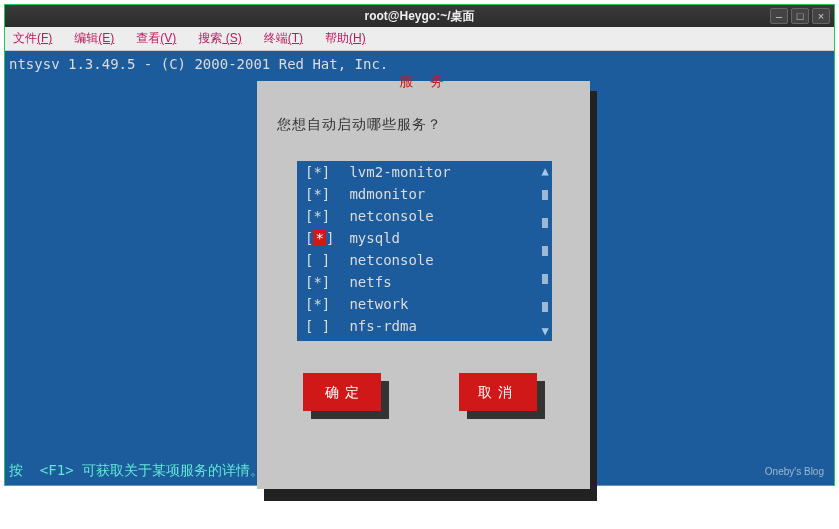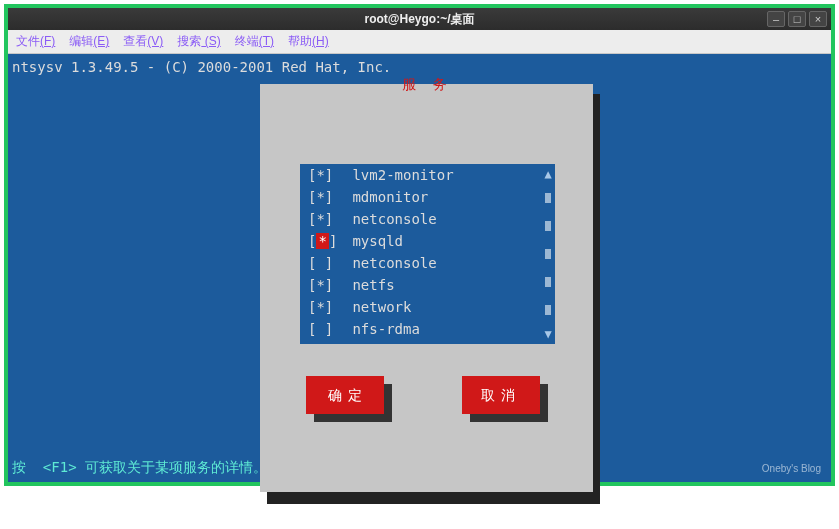--- a/index.html
+++ b/index.html
@@ -1,27 +1,27 @@
 <!DOCTYPE html>
 <html><head>
 <meta charset="utf-8">
 <style>
   * { box-sizing: border-box; margin: 0; padding: 0; }
   html, body { width: 839px; height: 529px; overflow: hidden; font-family: "DejaVu Sans Mono", "Liberation Mono", monospace; background: #fff; }
 
-  .outer-frame { position: absolute; left: 4px; top: 4px; width: 831px; height: 482px; border: 4px solid #22c55e; background: #2a2a2a; }
+  .outer-frame { position: absolute; left: 4px; top: 4px; width: 831px; height: 482px; border: 1px solid #22c55e; background: #2a2a2a; }
 
   
   .titlebar { height: 22px; background: linear-gradient(#3a3a3a,#2c2c2c); display: flex; align-items: center; color: #eee; font-family: sans-serif; font-size: 12px; position: relative; }
   .titlebar .title { position:absolute; left:0; right:0; text-align:center; font-weight:bold; }
   .titlebar .win-controls { position:absolute; right:4px; display:flex; gap:3px; }
   .winbtn { width:18px; height:16px; background:#444; border:1px solid #666; border-radius:2px; display:flex; align-items:center; justify-content:center; color:#ccc; font-size:11px; line-height:1; cursor:default; }
 
   
-  .menubar { height: 24px; background: #ededed; display:flex; align-items:center; padding: 0 8px; gap: 14px; font-family: sans-serif; font-size: 12px; color:#8b5cf6; border-bottom:1px solid #c8c8c8; }
+  .menubar { height: 24px; background: #ededed; display:flex; align-items:center; padding: 0 8px; gap: 22px; font-family: sans-serif; font-size: 12px; color:#be185d; border-bottom:1px solid #c8c8c8; }
   .menu-item { cursor: default; }
   .menu-item u { text-decoration: underline; }
 
   
   .terminal { position:absolute; left:0; right:0; top:46px; bottom:0; background:#1c5b9c; color:#fff; font-size:14px; line-height:18px; }
   .term-top { position:absolute; left:4px; top:4px; color:#dcdcdc; white-space:pre; }
   .term-bottom { position:absolute; left:4px; bottom:6px; color:#5eead4; white-space:pre; }
   .watermark { position:absolute; right:10px; bottom:4px; color:rgba(255,255,255,0.55); font-family: sans-serif; font-size:10px; }
 
   
@@ -69,20 +69,21 @@
     <span class="menu-item"><span>终端</span><u>(T)</u></span>
     <span class="menu-item"><span>帮助</span><u>(H)</u></span>
   </div>
 
   <div class="terminal">
     <div class="term-top">ntsysv 1.3.49.5 - (C) 2000-2001 Red Hat, Inc.</div>
 
     <div class="dialog-shadow"></div>
     <div class="dialog">
       <div class="dialog-title"><span>服 务</span></div>
+      <div class="dialog-question">您想自动启动哪些服务？</div>
 
       <div class="service-box" id="service-box">
         <div class="scroll-col">
           <div class="scroll-arrow">▲</div>
           <div style="flex:1; display:flex; flex-direction:column; justify-content:space-around;">
             <div class="scroll-tick"></div>
             <div class="scroll-tick"></div>
             <div class="scroll-tick"></div>
             <div class="scroll-tick"></div>
             <div class="scroll-tick"></div>

